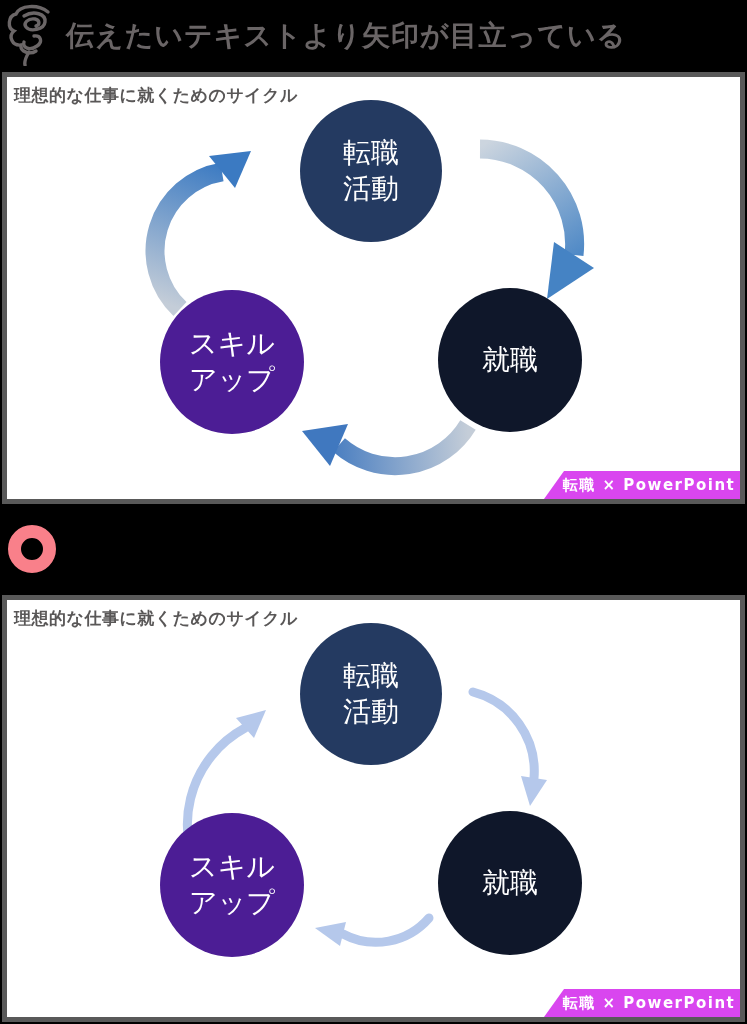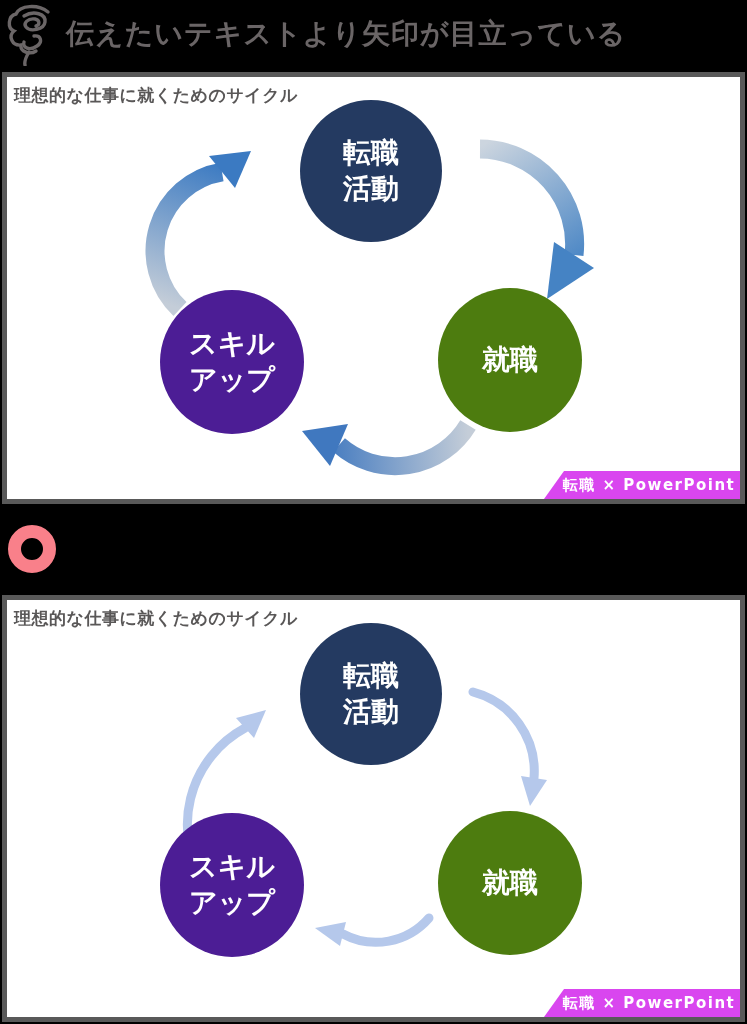--- a/index.html
+++ b/index.html
@@ -1,43 +1,43 @@
 <!DOCTYPE html>
 <html><head>
 <meta charset="utf-8">
 <style>
   html,body{margin:0;padding:0;background:#000;}
   .stage{position:relative;width:747px;height:1024px;background:#000;overflow:hidden;
          font-family:"DejaVu Sans","Liberation Sans",sans-serif;}
 
   
-  .hdr1{position:absolute;left:0;top:0;width:630px;height:72px;font-family:Liberation Mono, monospace;}
+  .hdr1{position:absolute;left:0;top:0;width:630px;height:72px;}
   .hdr1 .scribble{position:absolute;left:4px;top:2px;}
   .hdr1 .hdr-label{position:absolute;left:66px;top:17px;font-size:28px;line-height:38px;
                    font-weight:700;color:#6a6566;letter-spacing:1px;white-space:nowrap;}
 
   .hdr2{position:absolute;left:0;top:504px;width:747px;height:91px;}
   .good-ring{position:absolute;left:8px;top:21px;width:22px;height:22px;
              border:13px solid #f9808a;border-radius:50%;}
   .hdr2 .hdr-label{position:absolute;left:76px;top:36px;font-size:29px;line-height:36px;
                    font-weight:700;color:#f9808a;white-space:nowrap;}
 
   
   .slide{position:absolute;left:2px;width:733px;background:#fff;border:5px solid #595959;}
   .slide.bad{top:72px;height:422px;}
   .slide.good{top:595px;height:417px;}
   .slide-title{position:absolute;left:7px;top:8px;font-size:17px;line-height:20px;
                font-weight:700;color:#595757;letter-spacing:.5px;white-space:nowrap;}
   .arrow-layer{position:absolute;left:0;top:0;}
 
   .circle{position:absolute;border-radius:50%;display:flex;flex-direction:column;
-          align-items:center;justify-content:center;color:#fff;font-weight:700;
+          align-items:center;justify-content:center;color:#fff;font-weight:400;
           font-size:28px;line-height:36px;text-align:center;}
   .c-top{left:293px;top:23px;width:142px;height:142px;background:#243a61;}
-  .c-right{left:431px;top:211px;width:144px;height:144px;background:#4d7c0f;}
+  .c-right{left:431px;top:211px;width:144px;height:144px;background:#0f172a;}
   .c-left{left:153px;top:213px;width:144px;height:144px;background:#4c1d95;}
 
   .badge{position:absolute;right:0;bottom:0;width:196px;height:28px;background:#d946ef;
          clip-path:polygon(20px 0,100% 0,100% 100%,0 100%);
          display:flex;align-items:center;justify-content:center;padding-left:14px;
          box-sizing:border-box;color:#fff;font-size:15px;font-weight:700;
          letter-spacing:1.5px;white-space:nowrap;}
 </style>
 </head>
 <body>

